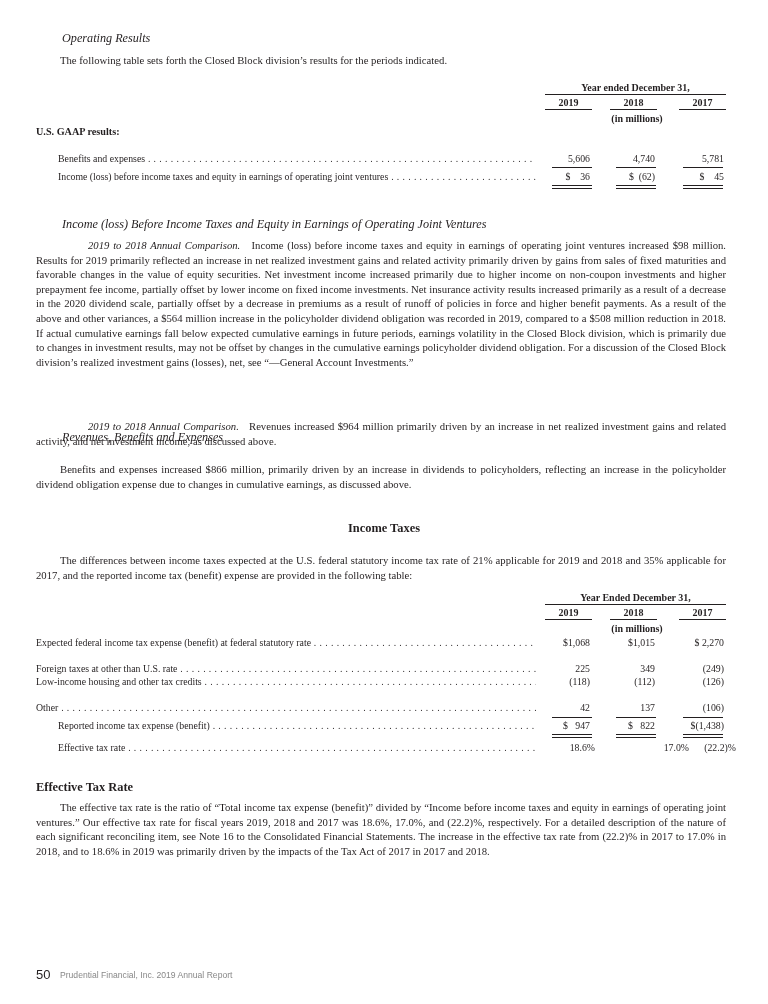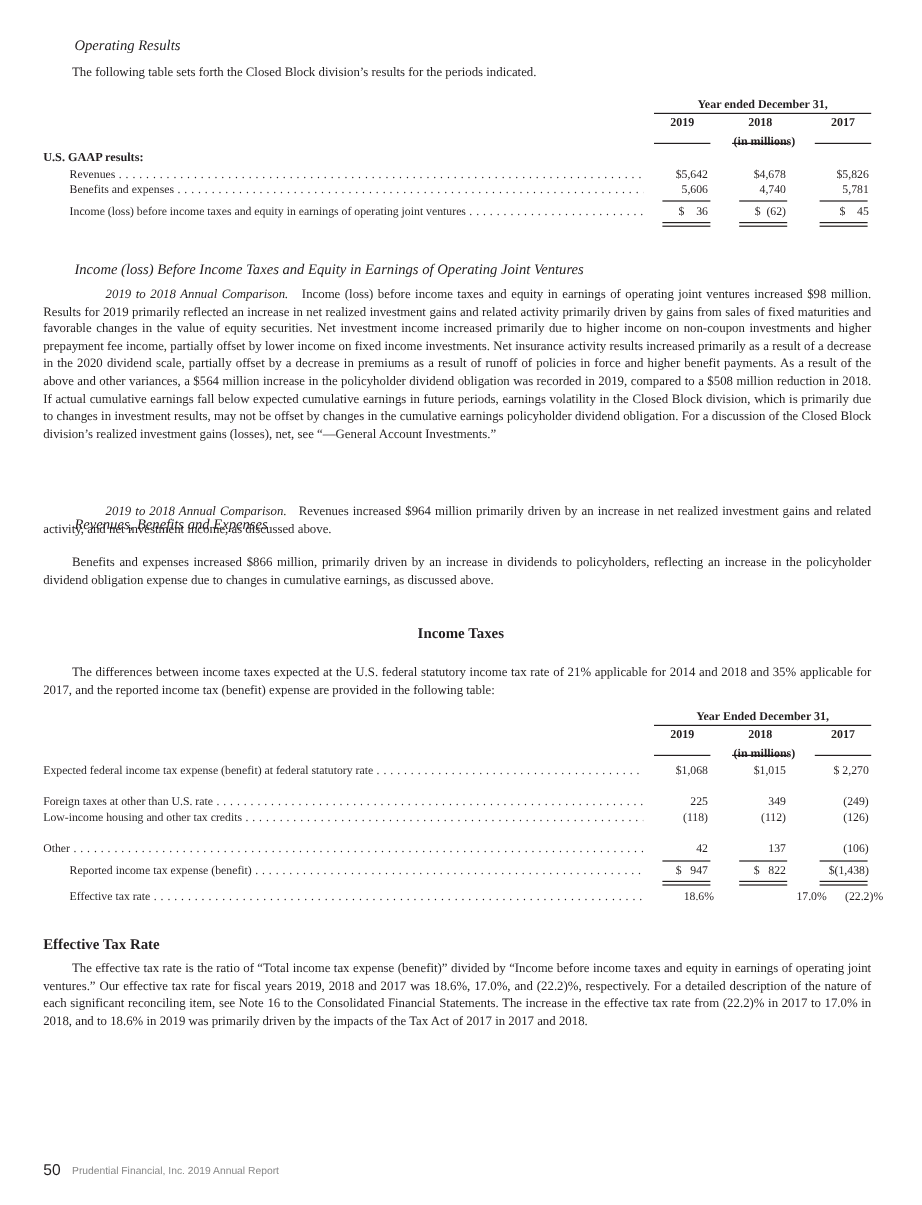--- a/index.html
+++ b/index.html
@@ -21,21 +21,21 @@
 
   
   .tbl { left: 36px; width: 690px; }
   .col-group-head {
     position: absolute; left: 509px; width: 181px; text-align: center;
     font-weight: bold; font-size: 10px; border-bottom: 1.3px solid #231f20;
     padding-bottom: 1px;
   }
   .yr {
     position: absolute; width: 47px; text-align: center; font-weight: bold; font-size: 10px;
-    border-bottom: 1.3px solid #231f20; padding-bottom: 11px;
+    border-bottom: 1.3px solid #231f20; padding-bottom: 1px;
   }
   .units { position: absolute; left: 556px; width: 90px; text-align: center; font-weight: bold; font-size: 10px; }
   .row { position: absolute; left: 0; width: 690px; height: 13px; font-size: 9.8px; }
   .row .lbl {
     position: absolute; left: 0; width: 500px; white-space: nowrap; overflow: hidden;
   }
   .row .lbl::after {
     content: " . . . . . . . . . . . . . . . . . . . . . . . . . . . . . . . . . . . . . . . . . . . . . . . . . . . . . . . . . . . . . . . . . . . . . . . . . . . . . . . . . . . . . . . . . . . . . . . . . . . . . . . . . . . . . . . . . . . . . . . . . . . . . .";
     letter-spacing: 0.4px;
   }
@@ -58,26 +58,20 @@
 <div class="abs para indent" style="top:53px;">The following table sets forth the Closed Block division’s results for the periods indicated.</div>
 
 <div class="abs tbl" style="top:82px; height:125px;">
   <div class="col-group-head" style="top:0;">Year ended December 31,</div>
   <div class="yr" style="left:509px; top:15px;">2019</div>
   <div class="yr" style="left:574px; top:15px;">2018</div>
   <div class="yr" style="left:643px; top:15px;">2017</div>
   <div class="units" style="top:31px;">(in millions)</div>
   <div class="subhead" style="top:44px;">U.S. GAAP results:</div>
 
-  <div class="row" style="top:58px;">
-    <span class="lbl in">Revenues</span>
-    <span class="val v1">$5,642</span>
-    <span class="val v2">$4,678</span>
-    <span class="val v3">$5,826</span>
-  </div>
   <div class="row" style="top:71px;">
     <span class="lbl in">Benefits and expenses</span>
     <span class="val v1">5,606</span>
     <span class="val v2">4,740</span>
     <span class="val v3">5,781</span>
   </div>
   <div class="single-rule" style="left:516px; width:40px; top:85px;"></div>
   <div class="single-rule" style="left:580px; width:40px; top:85px;"></div>
   <div class="single-rule" style="left:647px; width:40px; top:85px;"></div>
   <div class="row" style="top:89px;">
@@ -92,21 +86,21 @@
 </div>
 
 <div class="abs h-italic" style="left:62px; top:217px;">Income (loss) Before Income Taxes and Equity in Earnings of Operating Joint Ventures</div>
 <div class="abs para indent" style="top:238px;"><em>2019 to 2018 Annual Comparison.</em>&nbsp;&nbsp; <span>Income (loss) before income taxes and equity in earnings of operating joint ventures increased $98 million. Results for 2019 primarily reflected an increase in net realized investment gains and related activity primarily driven by gains from sales of fixed maturities and favorable changes in the value of equity securities. Net investment income increased primarily due to higher income on non-coupon investments and higher prepayment fee income, partially offset by lower income on fixed income investments. Net insurance activity results increased primarily as a result of a decrease in the 2020 dividend scale, partially offset by a decrease in premiums as a result of runoff of policies in force and higher benefit payments. As a result of the above and other variances, a $564 million increase in the policyholder dividend obligation was recorded in 2019, compared to a $508 million reduction in 2018. If actual cumulative earnings fall below expected cumulative earnings in future periods, earnings volatility in the Closed Block division, which is primarily due to changes in investment results, may not be offset by changes in the cumulative earnings policyholder dividend obligation. For a discussion of the Closed Block division’s realized investment gains (losses), net, see “—General Account Investments.”</span></div>
 
 <div class="abs h-italic" style="left:62px; top:398px;margin-top:32px;">Revenues, Benefits and Expenses</div>
 <div class="abs para indent" style="top:419px;"><em>2019 to 2018 Annual Comparison.</em>&nbsp;&nbsp; <span>Revenues increased $964 million primarily driven by an increase in net realized investment gains and related activity, and net investment income, as discussed above.</span></div>
 <div class="abs para indent" style="top:462px;">Benefits and expenses increased $866 million, primarily driven by an increase in dividends to policyholders, reflecting an increase in the policyholder dividend obligation expense due to changes in cumulative earnings, as discussed above.</div>
 
 <div class="abs center-head" style="top:521px;">Income Taxes</div>
-<div class="abs para indent" style="top:553px;">The differences between income taxes expected at the U.S. federal statutory income tax rate of 21% applicable for 2014 and 2018 and 35% applicable for 2017, and the reported income tax (benefit) expense are provided in the following table:</div>
+<div class="abs para indent" style="top:553px;">The differences between income taxes expected at the U.S. federal statutory income tax rate of 21% applicable for 2019 and 2018 and 35% applicable for 2017, and the reported income tax (benefit) expense are provided in the following table:</div>
 
 <div class="abs tbl" style="top:592px; height:180px;">
   <div class="col-group-head" style="top:0;">Year Ended December 31,</div>
   <div class="yr" style="left:509px; top:15px;">2019</div>
   <div class="yr" style="left:574px; top:15px;">2018</div>
   <div class="yr" style="left:643px; top:15px;">2017</div>
   <div class="units" style="top:31px;">(in millions)</div>
 
   <div class="row" style="top:45px;">
     <span class="lbl">Expected federal income tax expense (benefit) at federal statutory rate</span>

